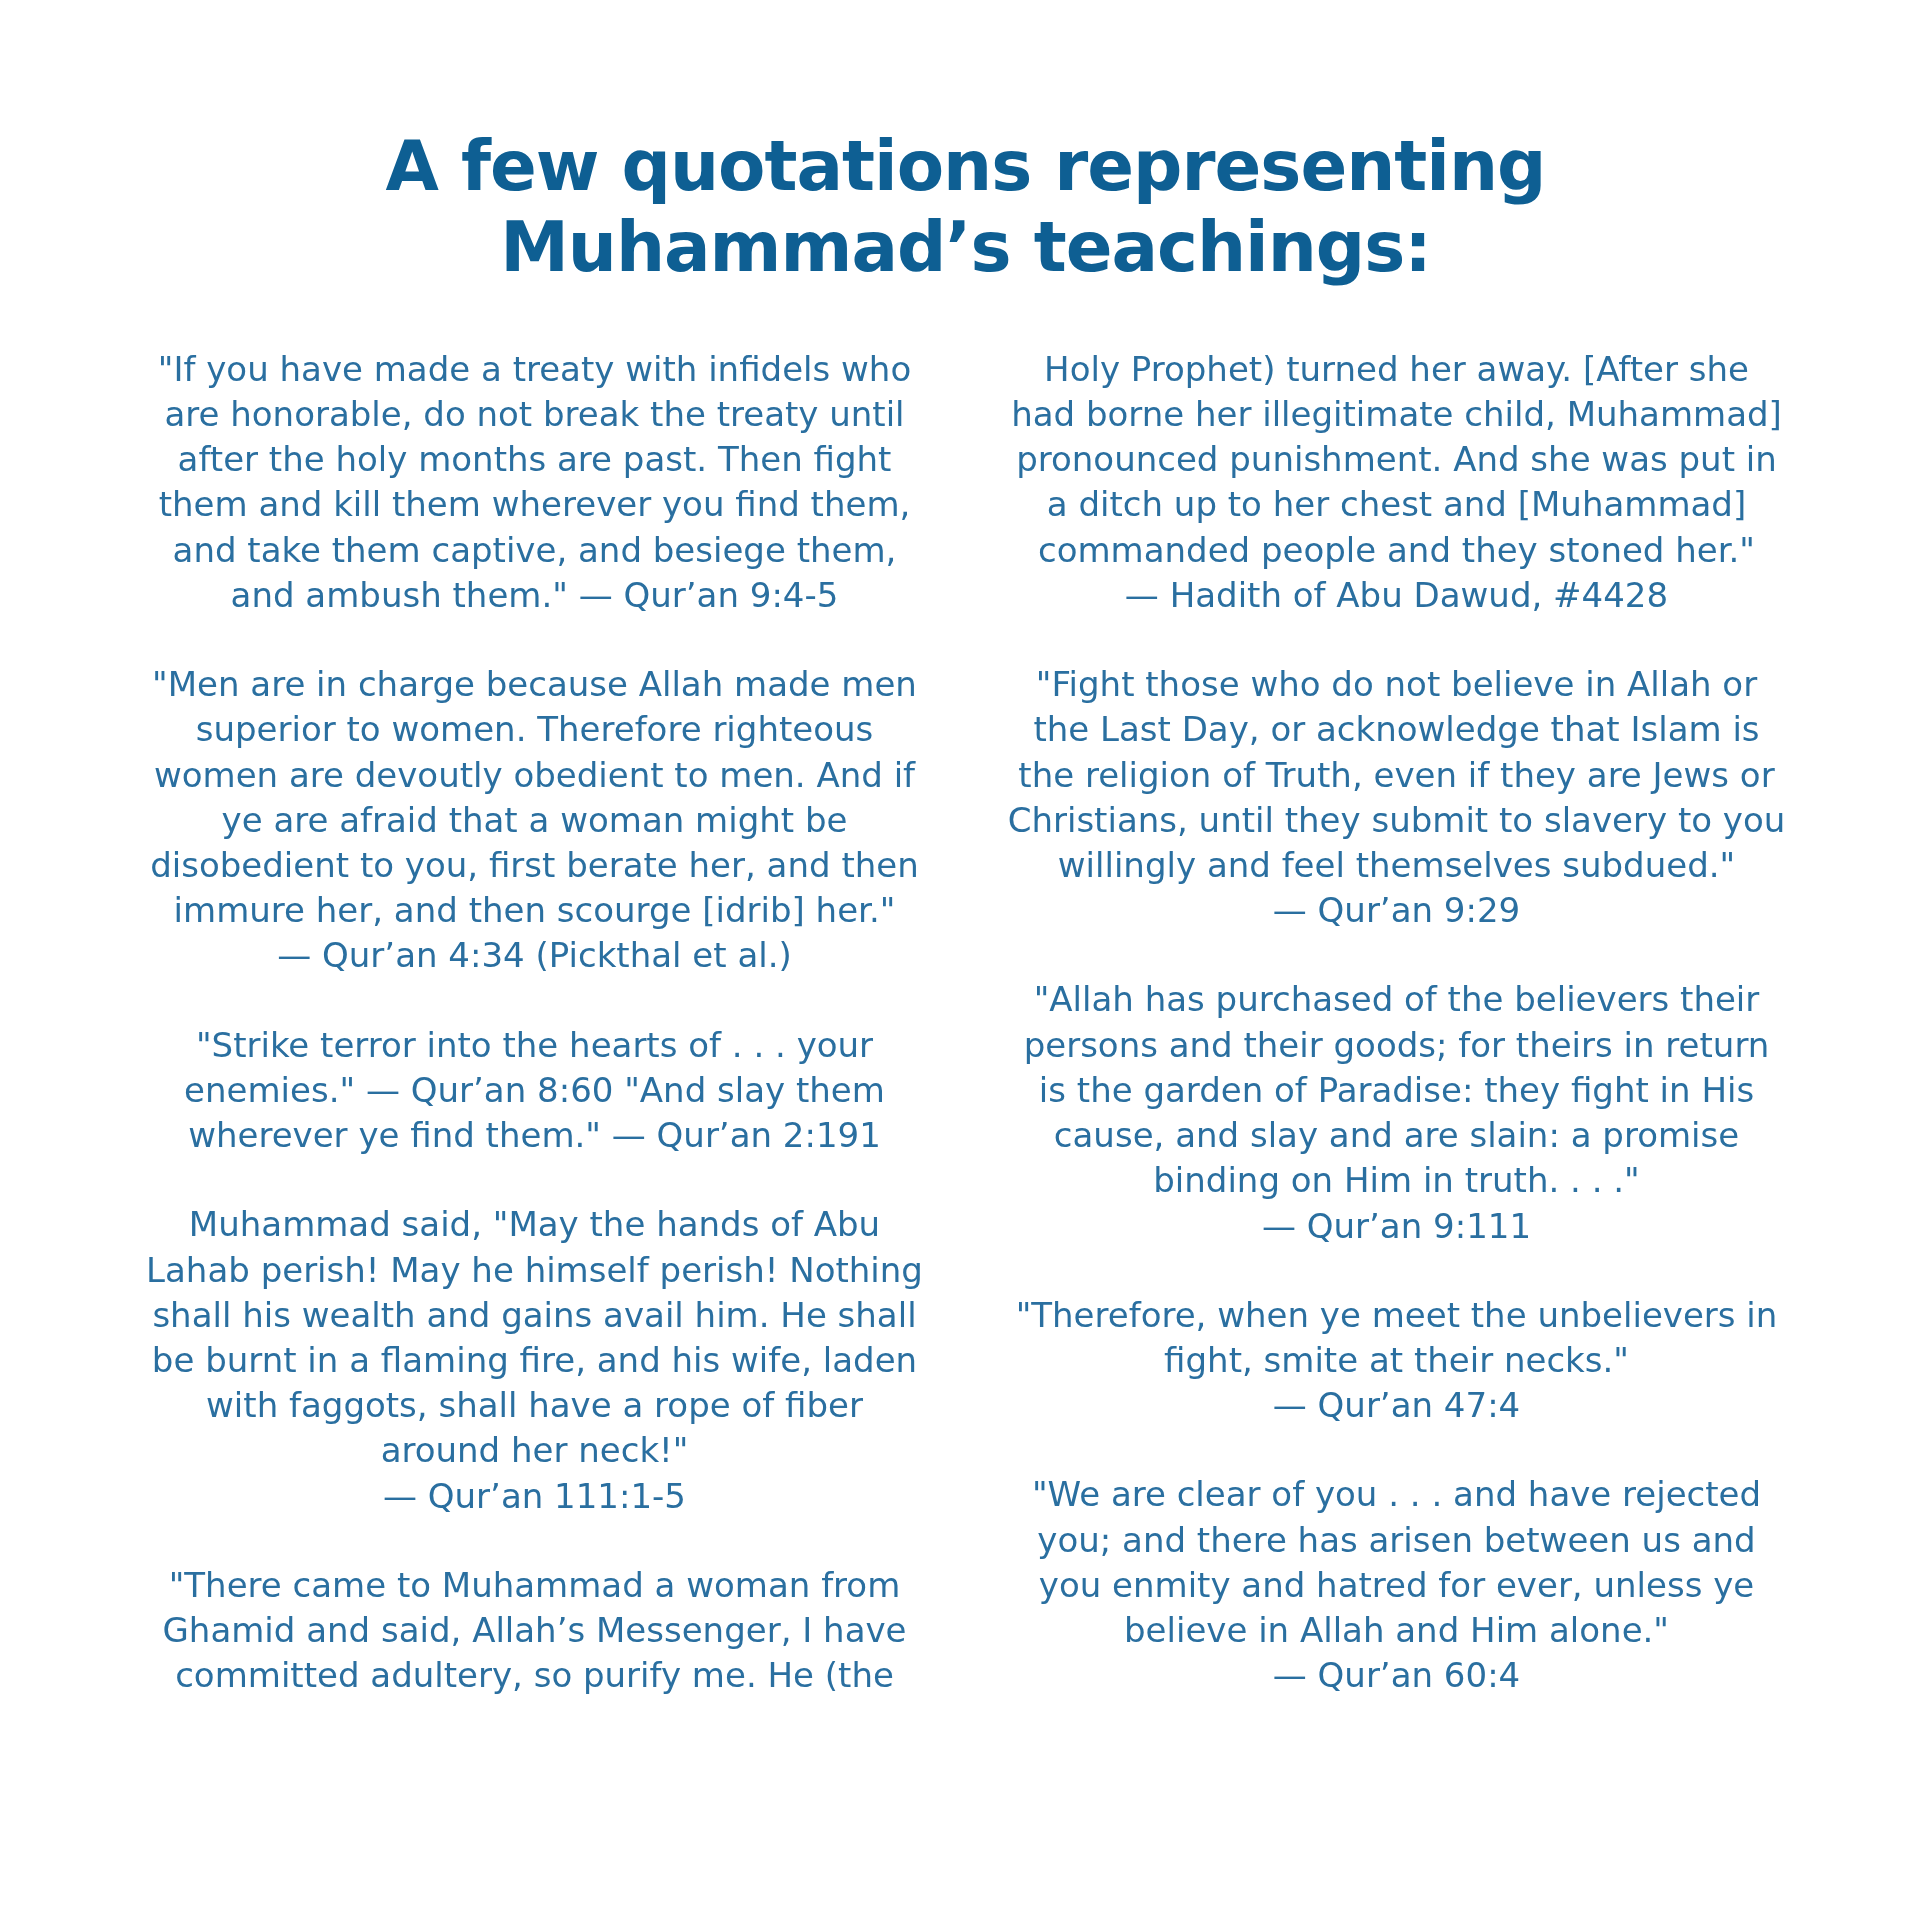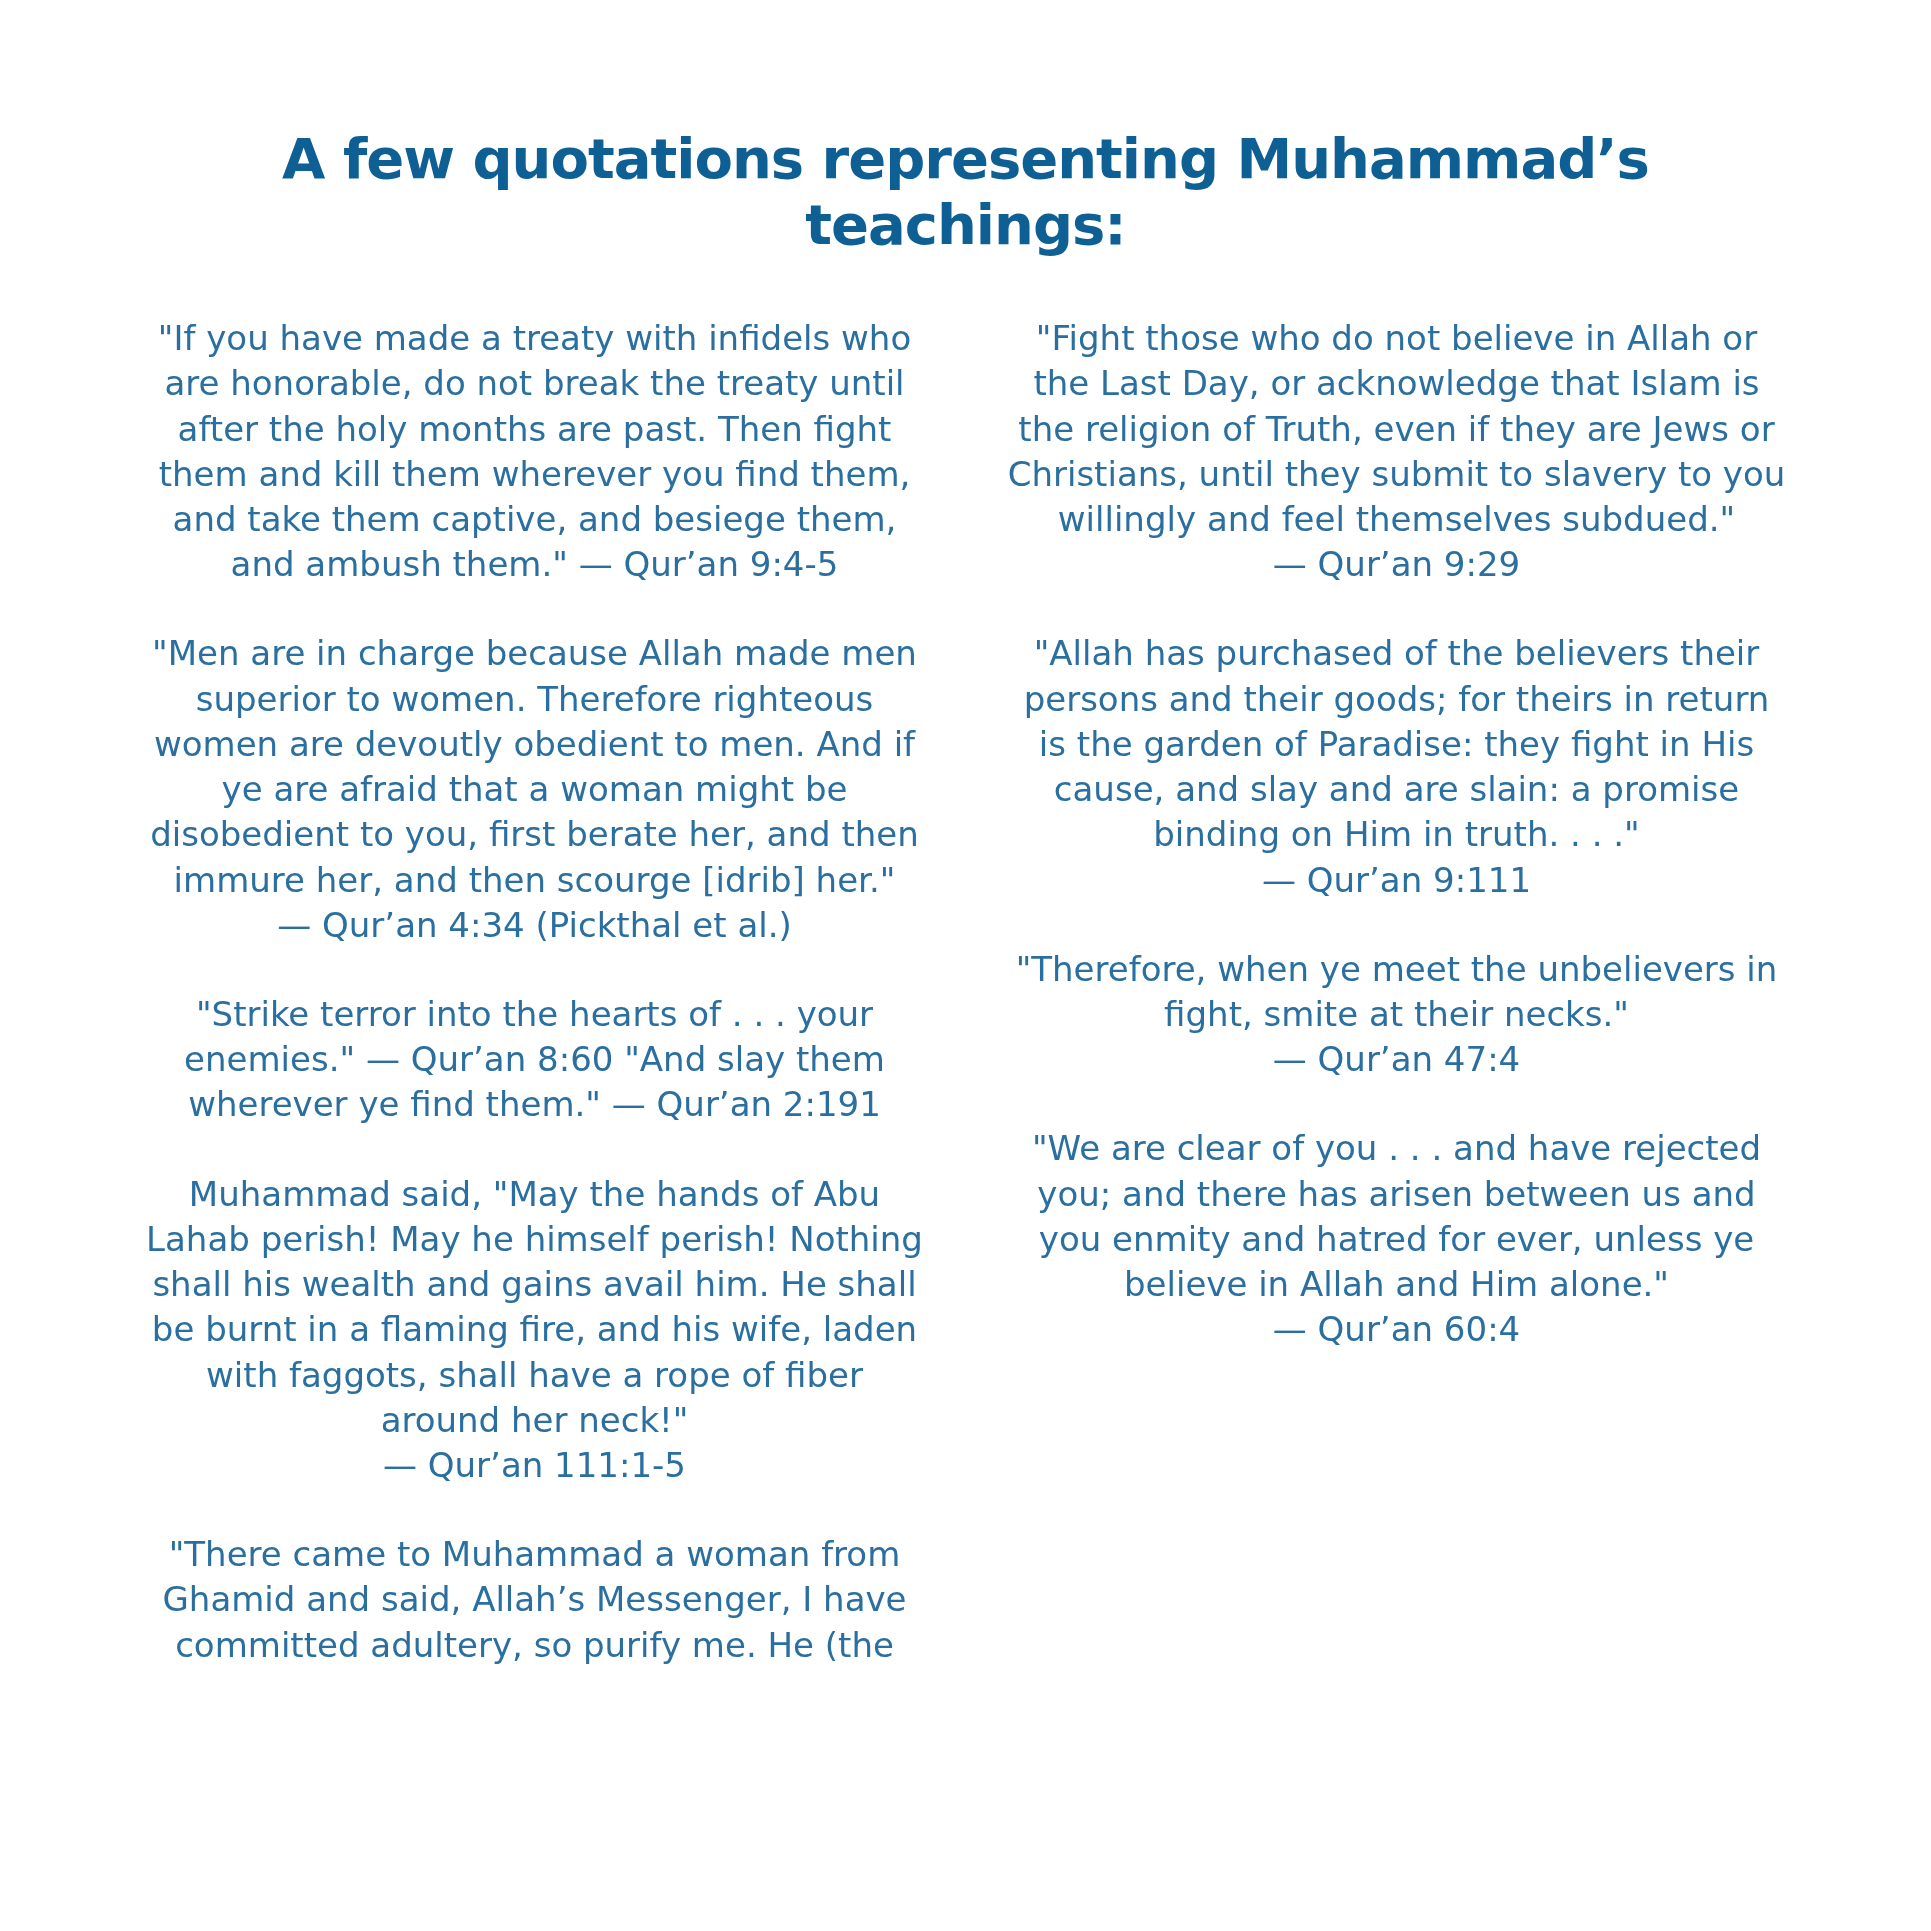--- a/index.html
+++ b/index.html
@@ -18,21 +18,21 @@
     width: 1931px;
     height: 1931px;
     box-sizing: border-box;
     padding: 126px 145px 39px 145px;
     position: relative;
   }
   .title {
     text-align: center;
     font-family: "DejaVu Sans", sans-serif;
     font-weight: bold;
-    font-size: 56px;
+    font-size: 69px;
     line-height: 1.18;
     color: #0e5f93;
     letter-spacing: -1px;
     margin: 0 0 58px 0;
     padding: 0 19.3px;
   }
   .columns {
     display: flex;
     gap: 83px;
     align-items: flex-start;
@@ -67,20 +67,22 @@
       <p class="quote">"If you have made a treaty with infidels who are honorable, do not break the treaty until after the holy months are past. Then fight them and kill them wherever you find them, and take them captive, and besiege them, and ambush them." — Qur’an 9:4-5</p>
       <p class="quote">"Men are in charge because Allah made men superior to women. Therefore righteous women are devoutly obedient to men. And if ye are afraid that a woman might be disobedient to you, first berate her, and then immure her, and then scourge [idrib] her."
 — Qur’an 4:34 (Pickthal et al.)</p>
       <p class="quote">"Strike terror into the hearts of . . . your enemies." — Qur’an 8:60 "And slay them wherever ye find them." — Qur’an 2:191</p>
       <p class="quote">Muhammad said, "May the hands of Abu Lahab perish! May he himself perish! Nothing shall his wealth and gains avail him. He shall be burnt in a flaming fire, and his wife, laden with faggots, shall have a rope of fiber around her neck!"
 — Qur’an 111:1-5</p>
       <p class="quote">"There came to Muhammad a woman from Ghamid and said, Allah’s Messenger, I have committed adultery, so purify me. He (the</p>
     </div>
 
     <div class="col">
+      <p class="quote">Holy Prophet) turned her away. [After she had borne her illegitimate child, Muhammad] pronounced punishment. And she was put in a ditch up to her chest and [Muhammad] commanded people and they stoned her."
+— Hadith of Abu Dawud, #4428</p>
       <p class="quote">"Fight those who do not believe in Allah or the Last Day, or acknowledge that Islam is the religion of Truth, even if they are Jews or Christians, until they submit to slavery to you willingly and feel themselves subdued."
 — Qur’an 9:29</p>
       <p class="quote">"Allah has purchased of the believers their persons and their goods; for theirs in return is the garden of Paradise: they fight in His cause, and slay and are slain: a promise binding on Him in truth. . . ."
 — Qur’an 9:111</p>
       <p class="quote">"Therefore, when ye meet the unbelievers in fight, smite at their necks."
 — Qur’an 47:4</p>
       <p class="quote">"We are clear of you . . . and have rejected you; and there has arisen between us and you enmity and hatred for ever, unless ye believe in Allah and Him alone."
 — Qur’an 60:4</p>
     </div>
 

